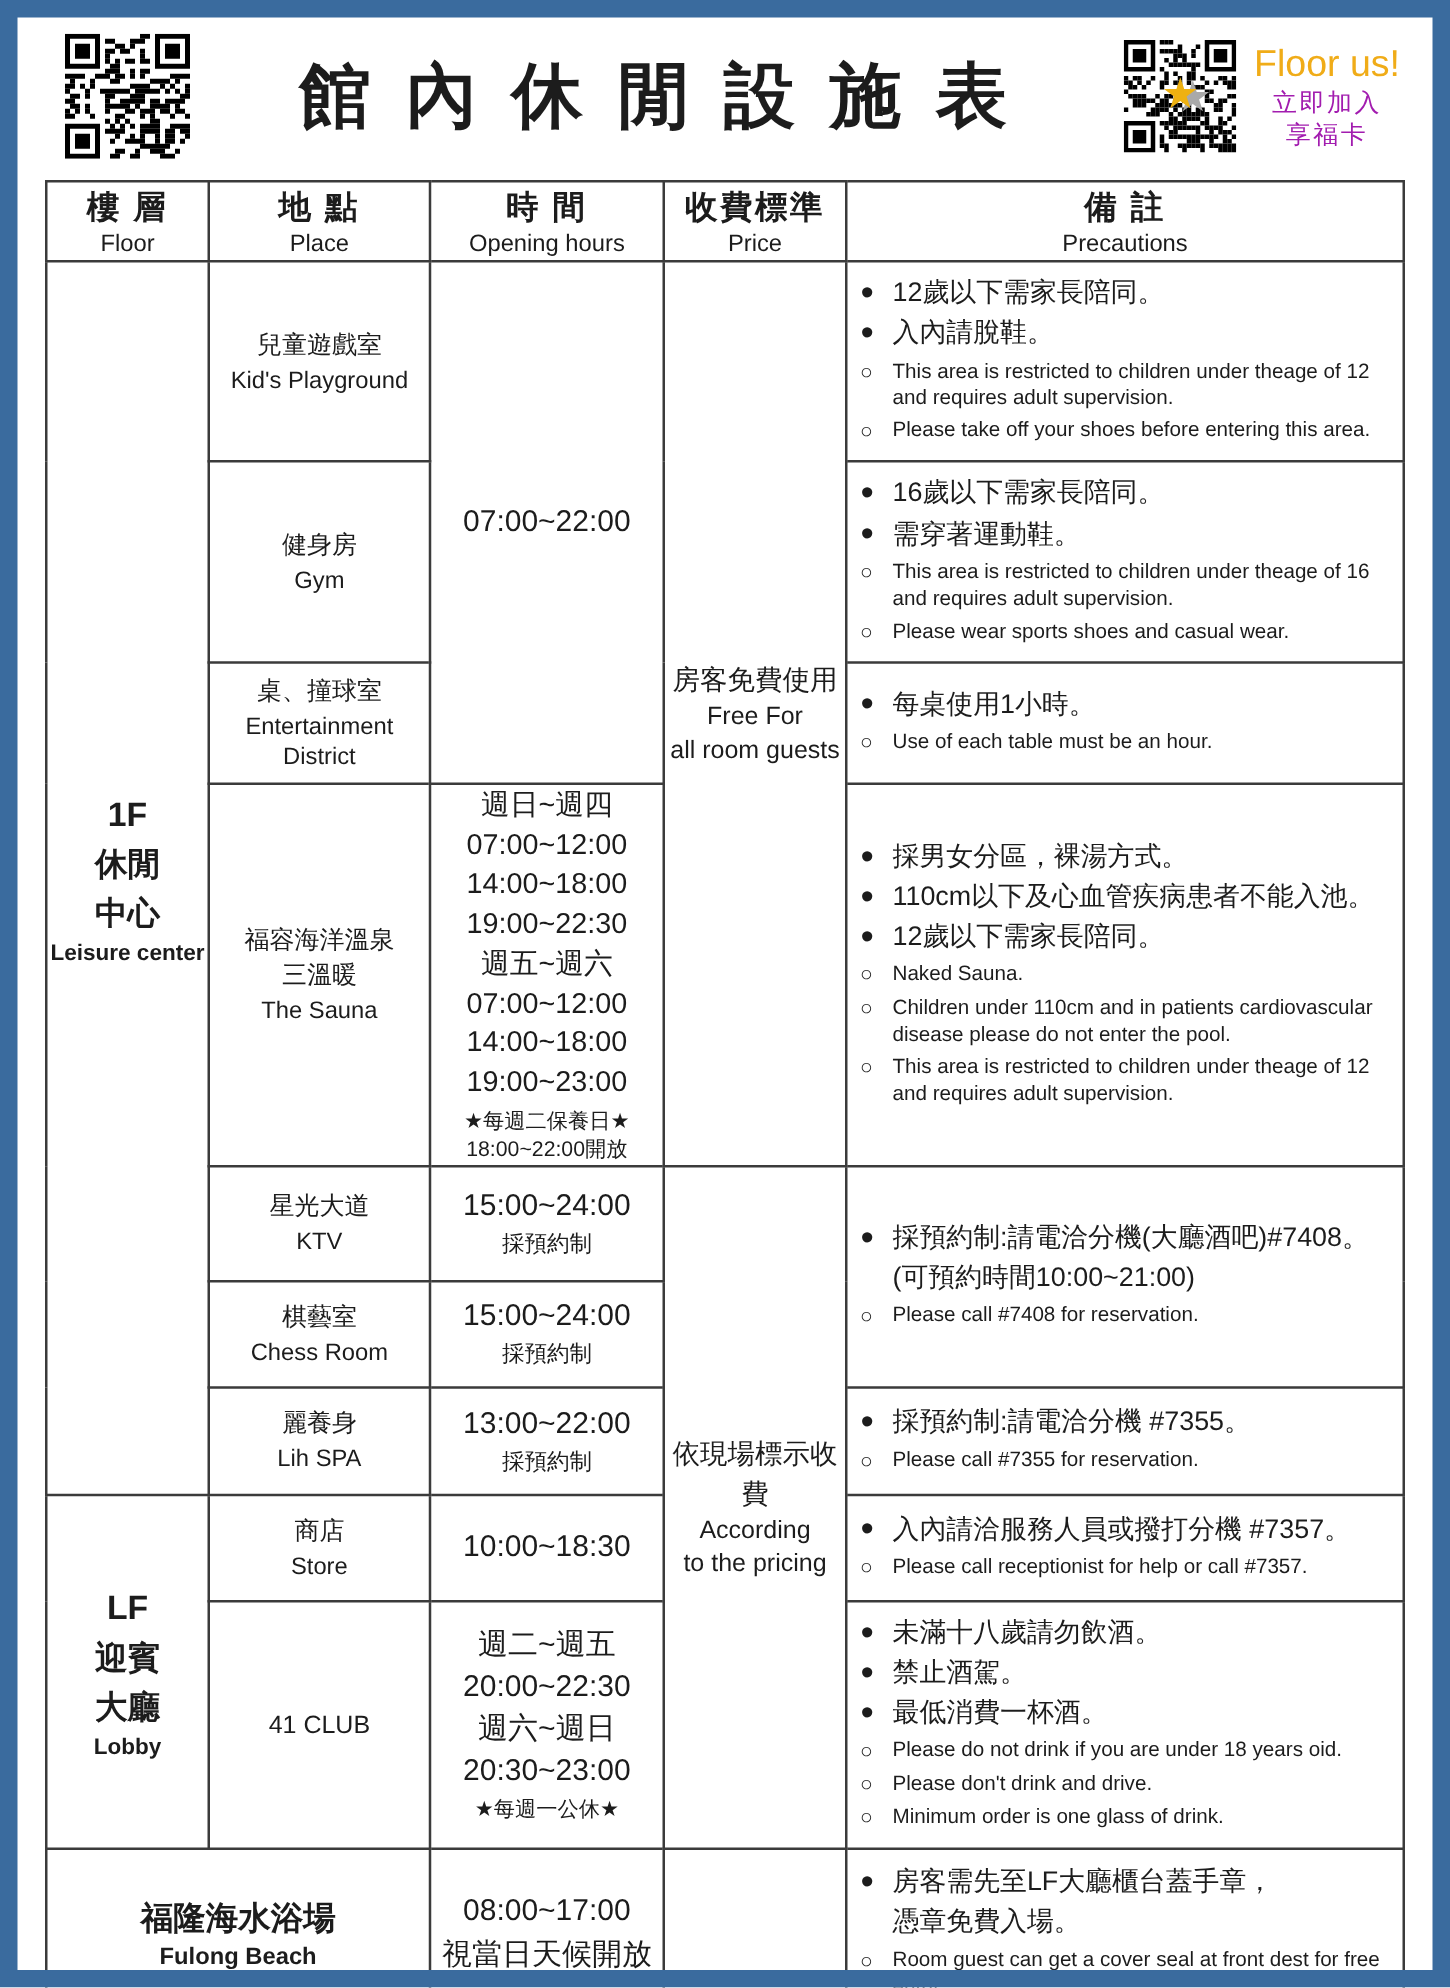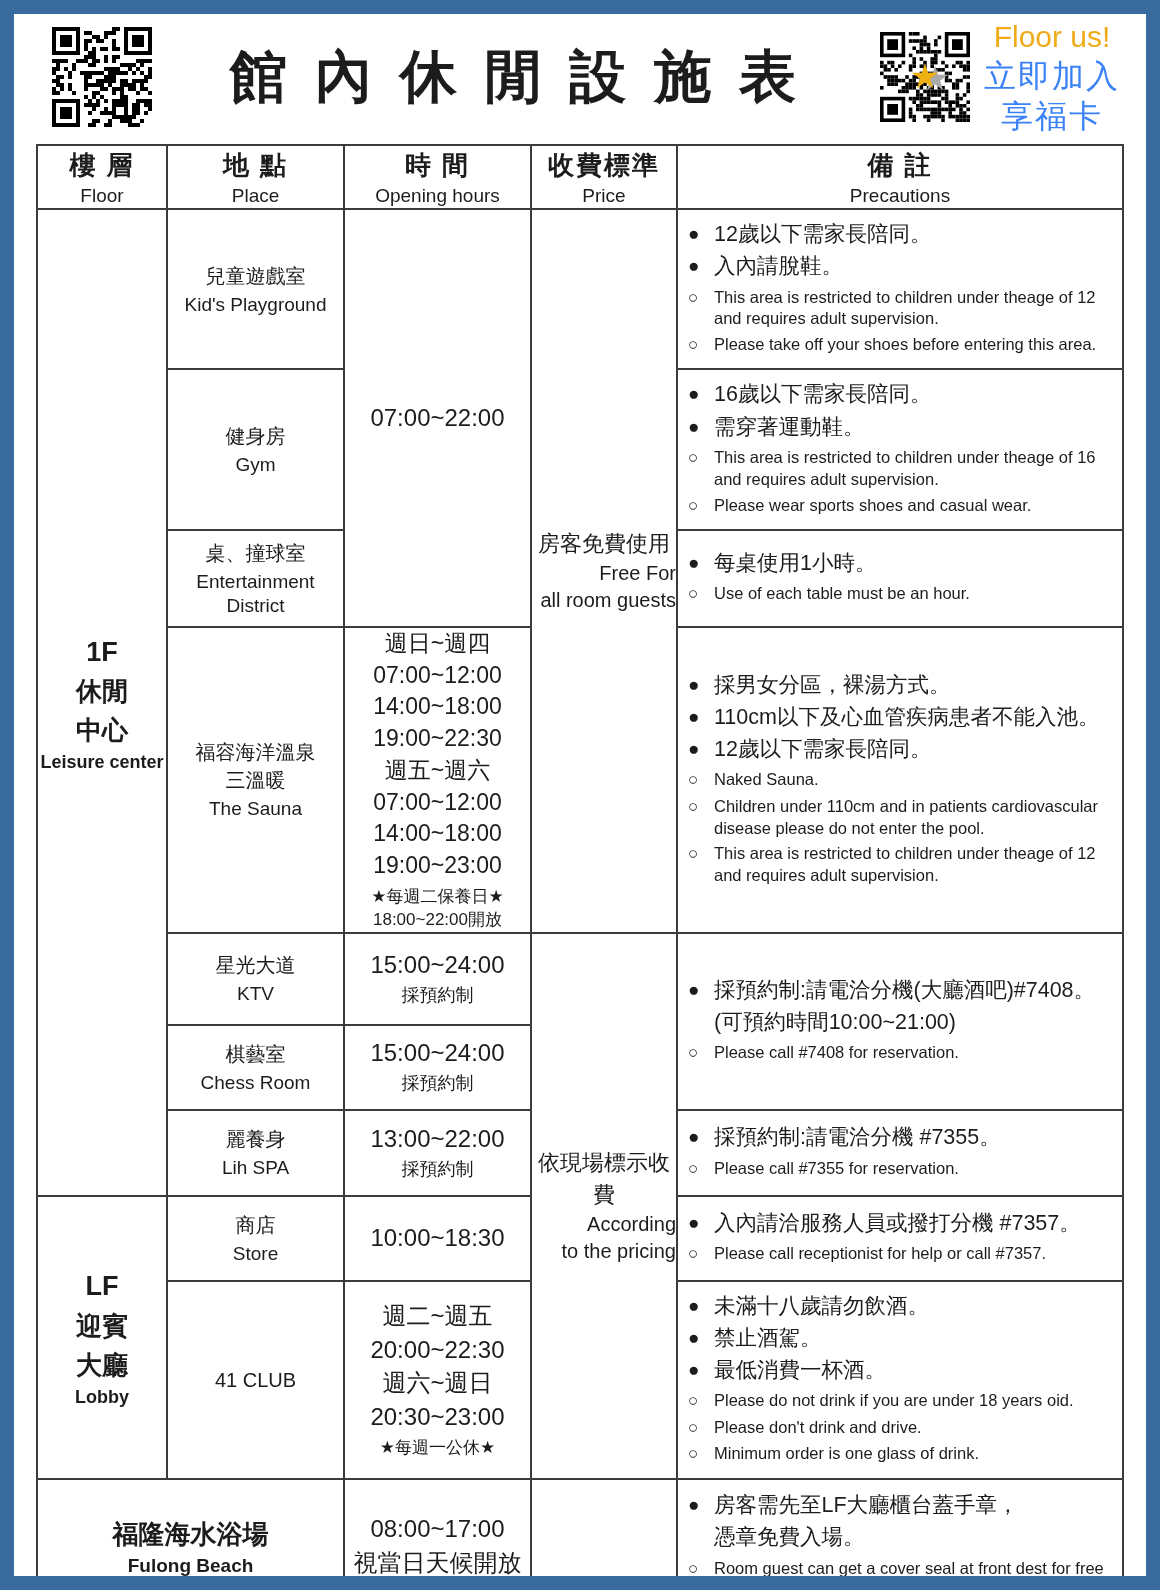--- a/index.html
+++ b/index.html
@@ -15,21 +15,21 @@
   .qr{display:block;background:#fff;}
   .qr-left{width:100px;height:100px;}
   .hdr-title{flex:1;text-align:center;font-size:57px;font-weight:bold;letter-spacing:6px;white-space:nowrap;}
   .hdr-right{display:flex;align-items:center;gap:14px;}
   .qr-right-wrap{position:relative;width:90px;height:90px;}
   .qr-right{width:90px;height:90px;}
   .qr-star{position:absolute;left:50%;top:50%;transform:translate(-50%,-54%);font-size:34px;color:#eeb111;
     text-shadow:10px 2px 0 #a9a9a9;line-height:1;}
   .join{display:flex;flex-direction:column;align-items:center;line-height:1.25;}
   .join-headline{color:#f0ac18;font-size:30px;}
-  .join-sub{color:#3b82f6;font-size:32px;letter-spacing:2px;}
+  .join-sub{color:#a21caf;font-size:20px;letter-spacing:2px;}
 
   
   table{border-collapse:collapse;table-layout:fixed;width:1086px;margin:12px auto 0 auto;}
   td,th{border:2px solid #3b3b3b;text-align:center;vertical-align:middle;padding:0;overflow:hidden;}
   th{font-weight:bold;}
   .h-zh{font-size:26px;letter-spacing:2px;}
   .h-en{font-size:19px;font-weight:normal;margin-top:2px;}
   th .h-en{font-weight:normal;}
 
   .floor-code{font-size:27px;font-weight:bold;line-height:1.5;}
@@ -41,21 +41,21 @@
   .beach-zh{font-size:26px;font-weight:bold;}
   .beach-en{font-size:19px;font-weight:bold;margin-top:3px;}
 
   .time-big{font-size:24px;}
   .time-sub{font-size:18px;margin-top:4px;}
   .time-lines div{font-size:23px;line-height:1.38;}
   .time-note{font-size:17px;line-height:1.35;margin-top:4px;}
   .club-lines div{font-size:24px;line-height:1.4;}
 
   .price-zh{font-size:22px;line-height:1.45;}
-  .price-en{font-size:20px;line-height:1.35;text-align:right;}
+  .price-en{font-size:20px;line-height:1.35;}
 
   td.notes{ text-align:left;padding:8px 10px 8px 10px;}
   .note-line{display:flex;align-items:flex-start;}
   .note-line .marker{flex:0 0 26px;text-align:left;}
   .note-line.zh{font-size:21.5px;line-height:1.5;}
   .note-line.zh .marker{font-size:19px;padding-top:2px;}
   .note-line.en{font-size:16.5px;line-height:1.32;margin:4px 0;}
   .note-line.en .marker{font-size:17px;}
   .note-line.cont .marker{visibility:hidden;}
 </style>

